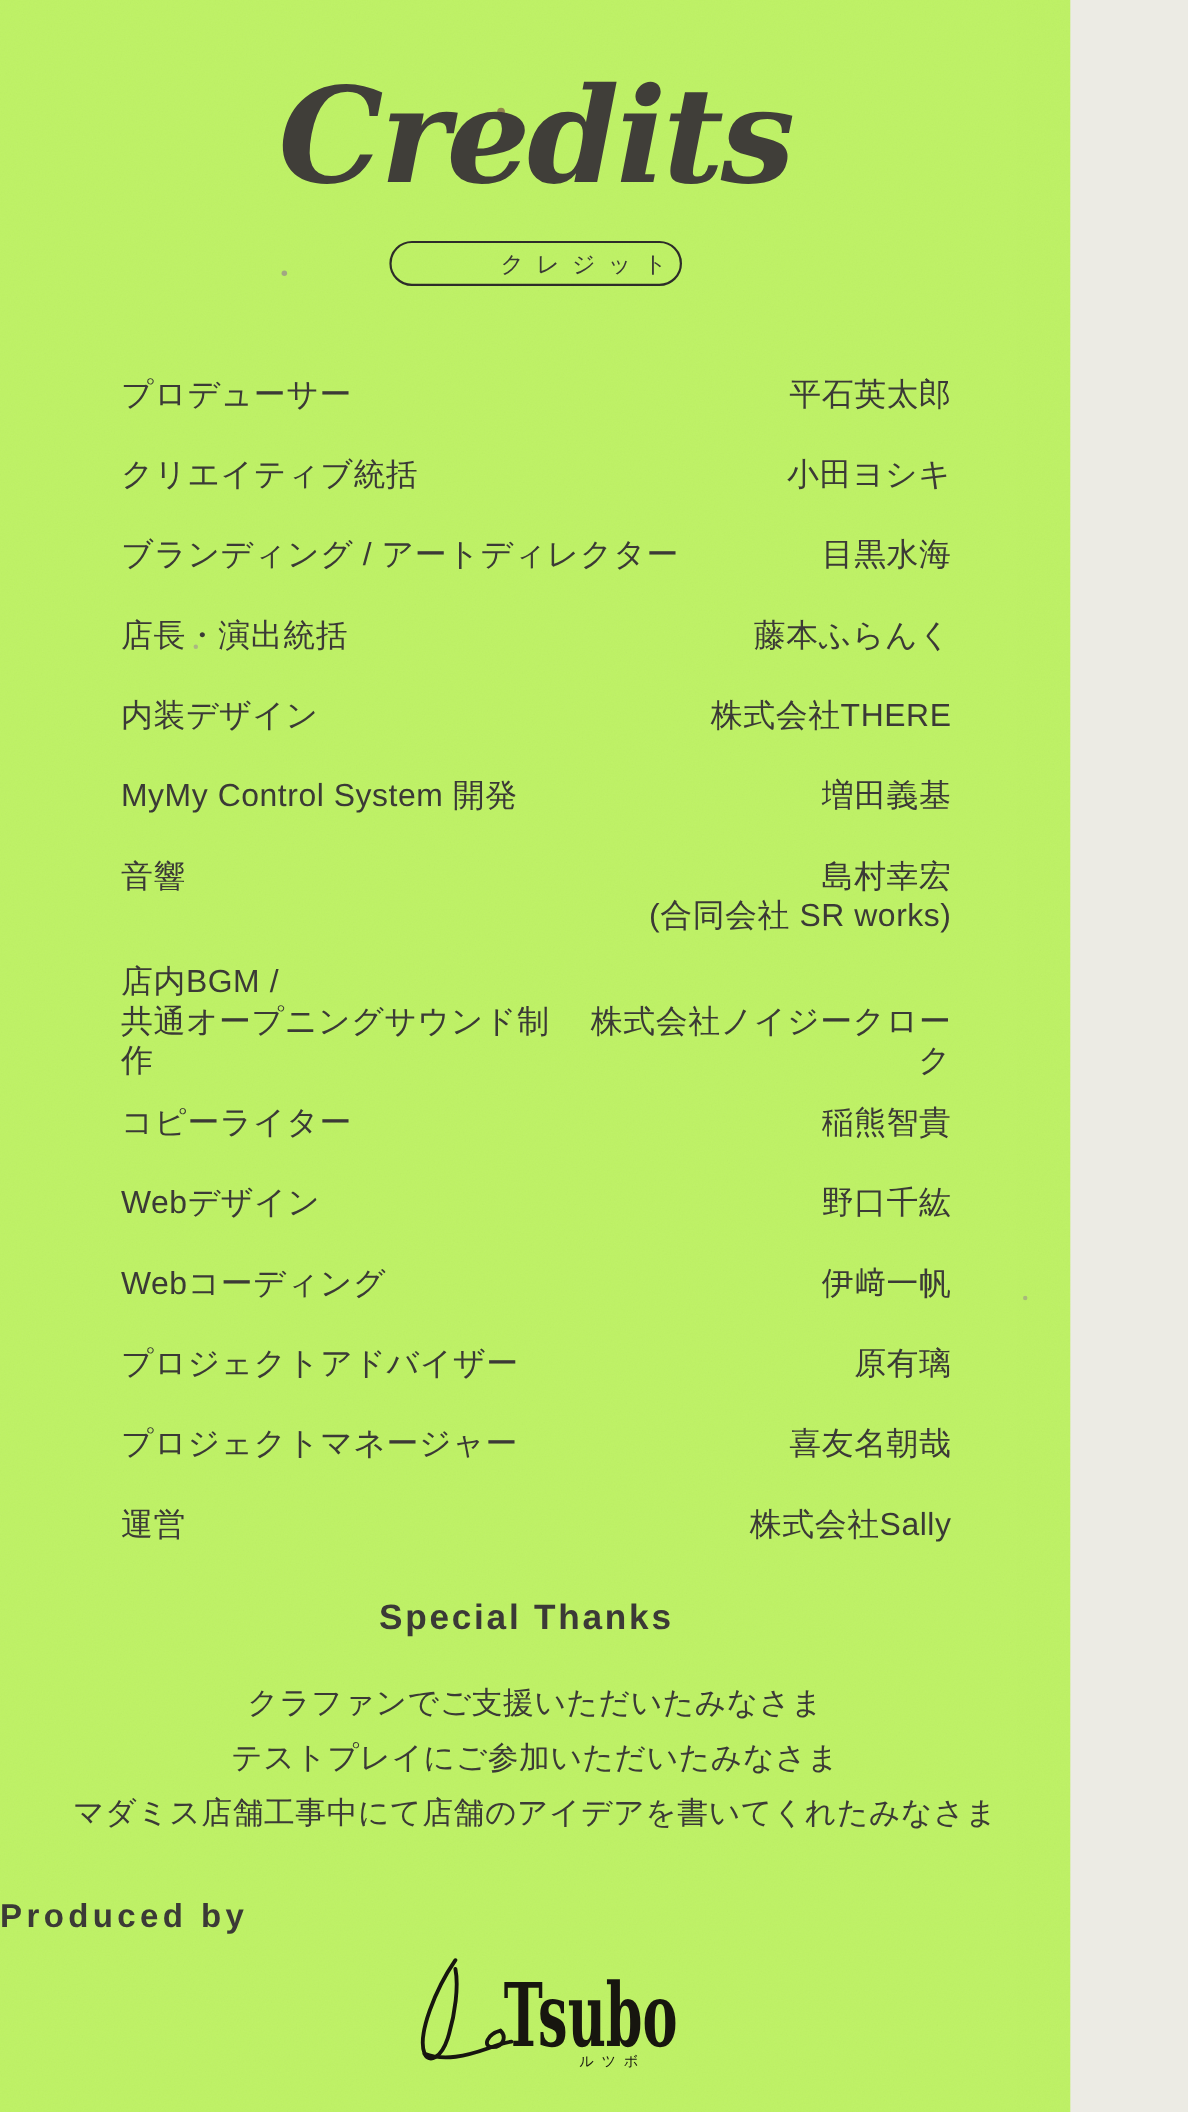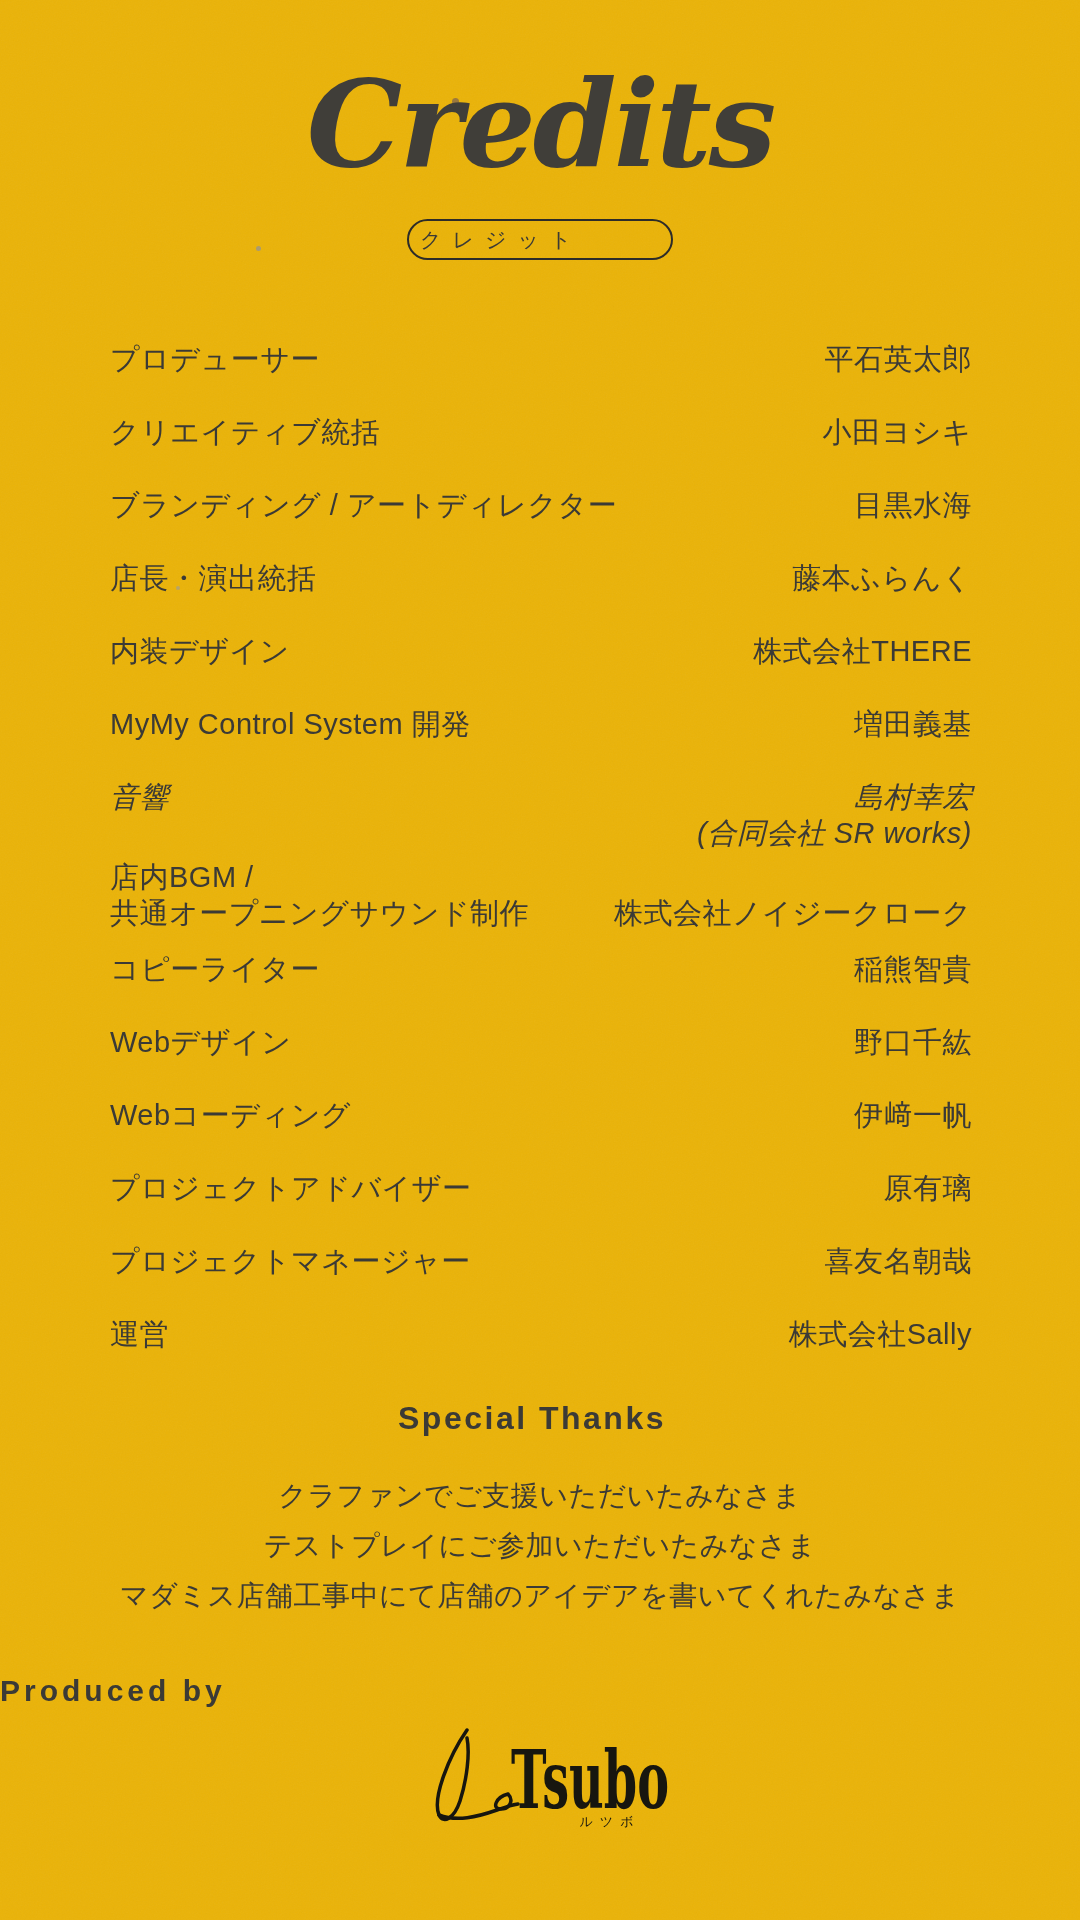--- a/index.html
+++ b/index.html
@@ -3,21 +3,21 @@
 <meta charset="utf-8">
 <style>
   html,body{margin:0;padding:0;}
   body{
     width:1080px;height:1920px;
     background:#ECEBE4;
     font-family:"Liberation Sans","DejaVu Sans",sans-serif;
     color:#3B3A36;
     overflow:hidden;
   }
-  .page{position:relative;width:1080px;height:1920px;background:#eab308;overflow:hidden;}
+  .page{position:relative;width:973px;height:1920px;background:#bef264;overflow:hidden;}
   .texture{position:absolute;left:0;top:0;z-index:0;opacity:.055;pointer-events:none;}
   .content{position:relative;z-index:1;}
   .speck{position:absolute;border-radius:50%;z-index:1;pointer-events:none;}
   .speck.s1{left:452px;top:98px;width:7px;height:7px;background:#8a6a48;opacity:.8;}
   .speck.s2{left:256px;top:246px;width:5px;height:5px;background:#9a958a;opacity:.8;}
   .speck.s3{left:176px;top:586px;width:4px;height:4px;background:#a39c8e;opacity:.7;}
   .speck.s4{left:930px;top:1178px;width:4px;height:4px;background:#9a958a;opacity:.6;}
 
   .title{
     margin:0;padding-top:55px;
@@ -25,40 +25,40 @@
     font-family:"DejaVu Serif","Liberation Serif",serif;
     font-style:italic;font-weight:700;
     font-size:120px;line-height:1.15;
     letter-spacing:-3px;
     color:#403E39;
   }
   .pill{
     width:266px;height:41px;box-sizing:border-box;
     margin:26px auto 0 auto;
     border:2.5px solid #2D2C29;border-radius:22px;
-    display:flex;align-items:center;justify-content:flex-start;
+    display:flex;align-items:center;justify-content:flex-end;
     font-size:21px;font-weight:500;
     letter-spacing:11px;text-indent:11px;
     color:#3B3A36;
   }
 
   .credits-list{
     margin-top:81px;
     padding:0 108px 0 110px;
   }
   .credit-row{
     display:flex;justify-content:space-between;align-items:flex-start;
     font-size:29px;line-height:36px;font-weight:500;
     letter-spacing:.5px;
     margin-bottom:37px;
     color:#3B3A36;
   }
   .credit-row .role{text-align:left;}
   .credit-row .name{text-align:right;}
-  .credit-row.name-two{margin-bottom:8px;font-style:italic;}
+  .credit-row.name-two{margin-bottom:24px;}
   .credit-row.role-two{align-items:flex-end;margin-bottom:20px;}
   .credit-row .line2{display:block;}
 
   .thanks-heading{
     margin:45px 16px 0 0;
     text-align:center;
     font-size:32px;line-height:42px;font-weight:700;
     letter-spacing:2.5px;color:#3B3A36;
   }
   .thanks-lines{

